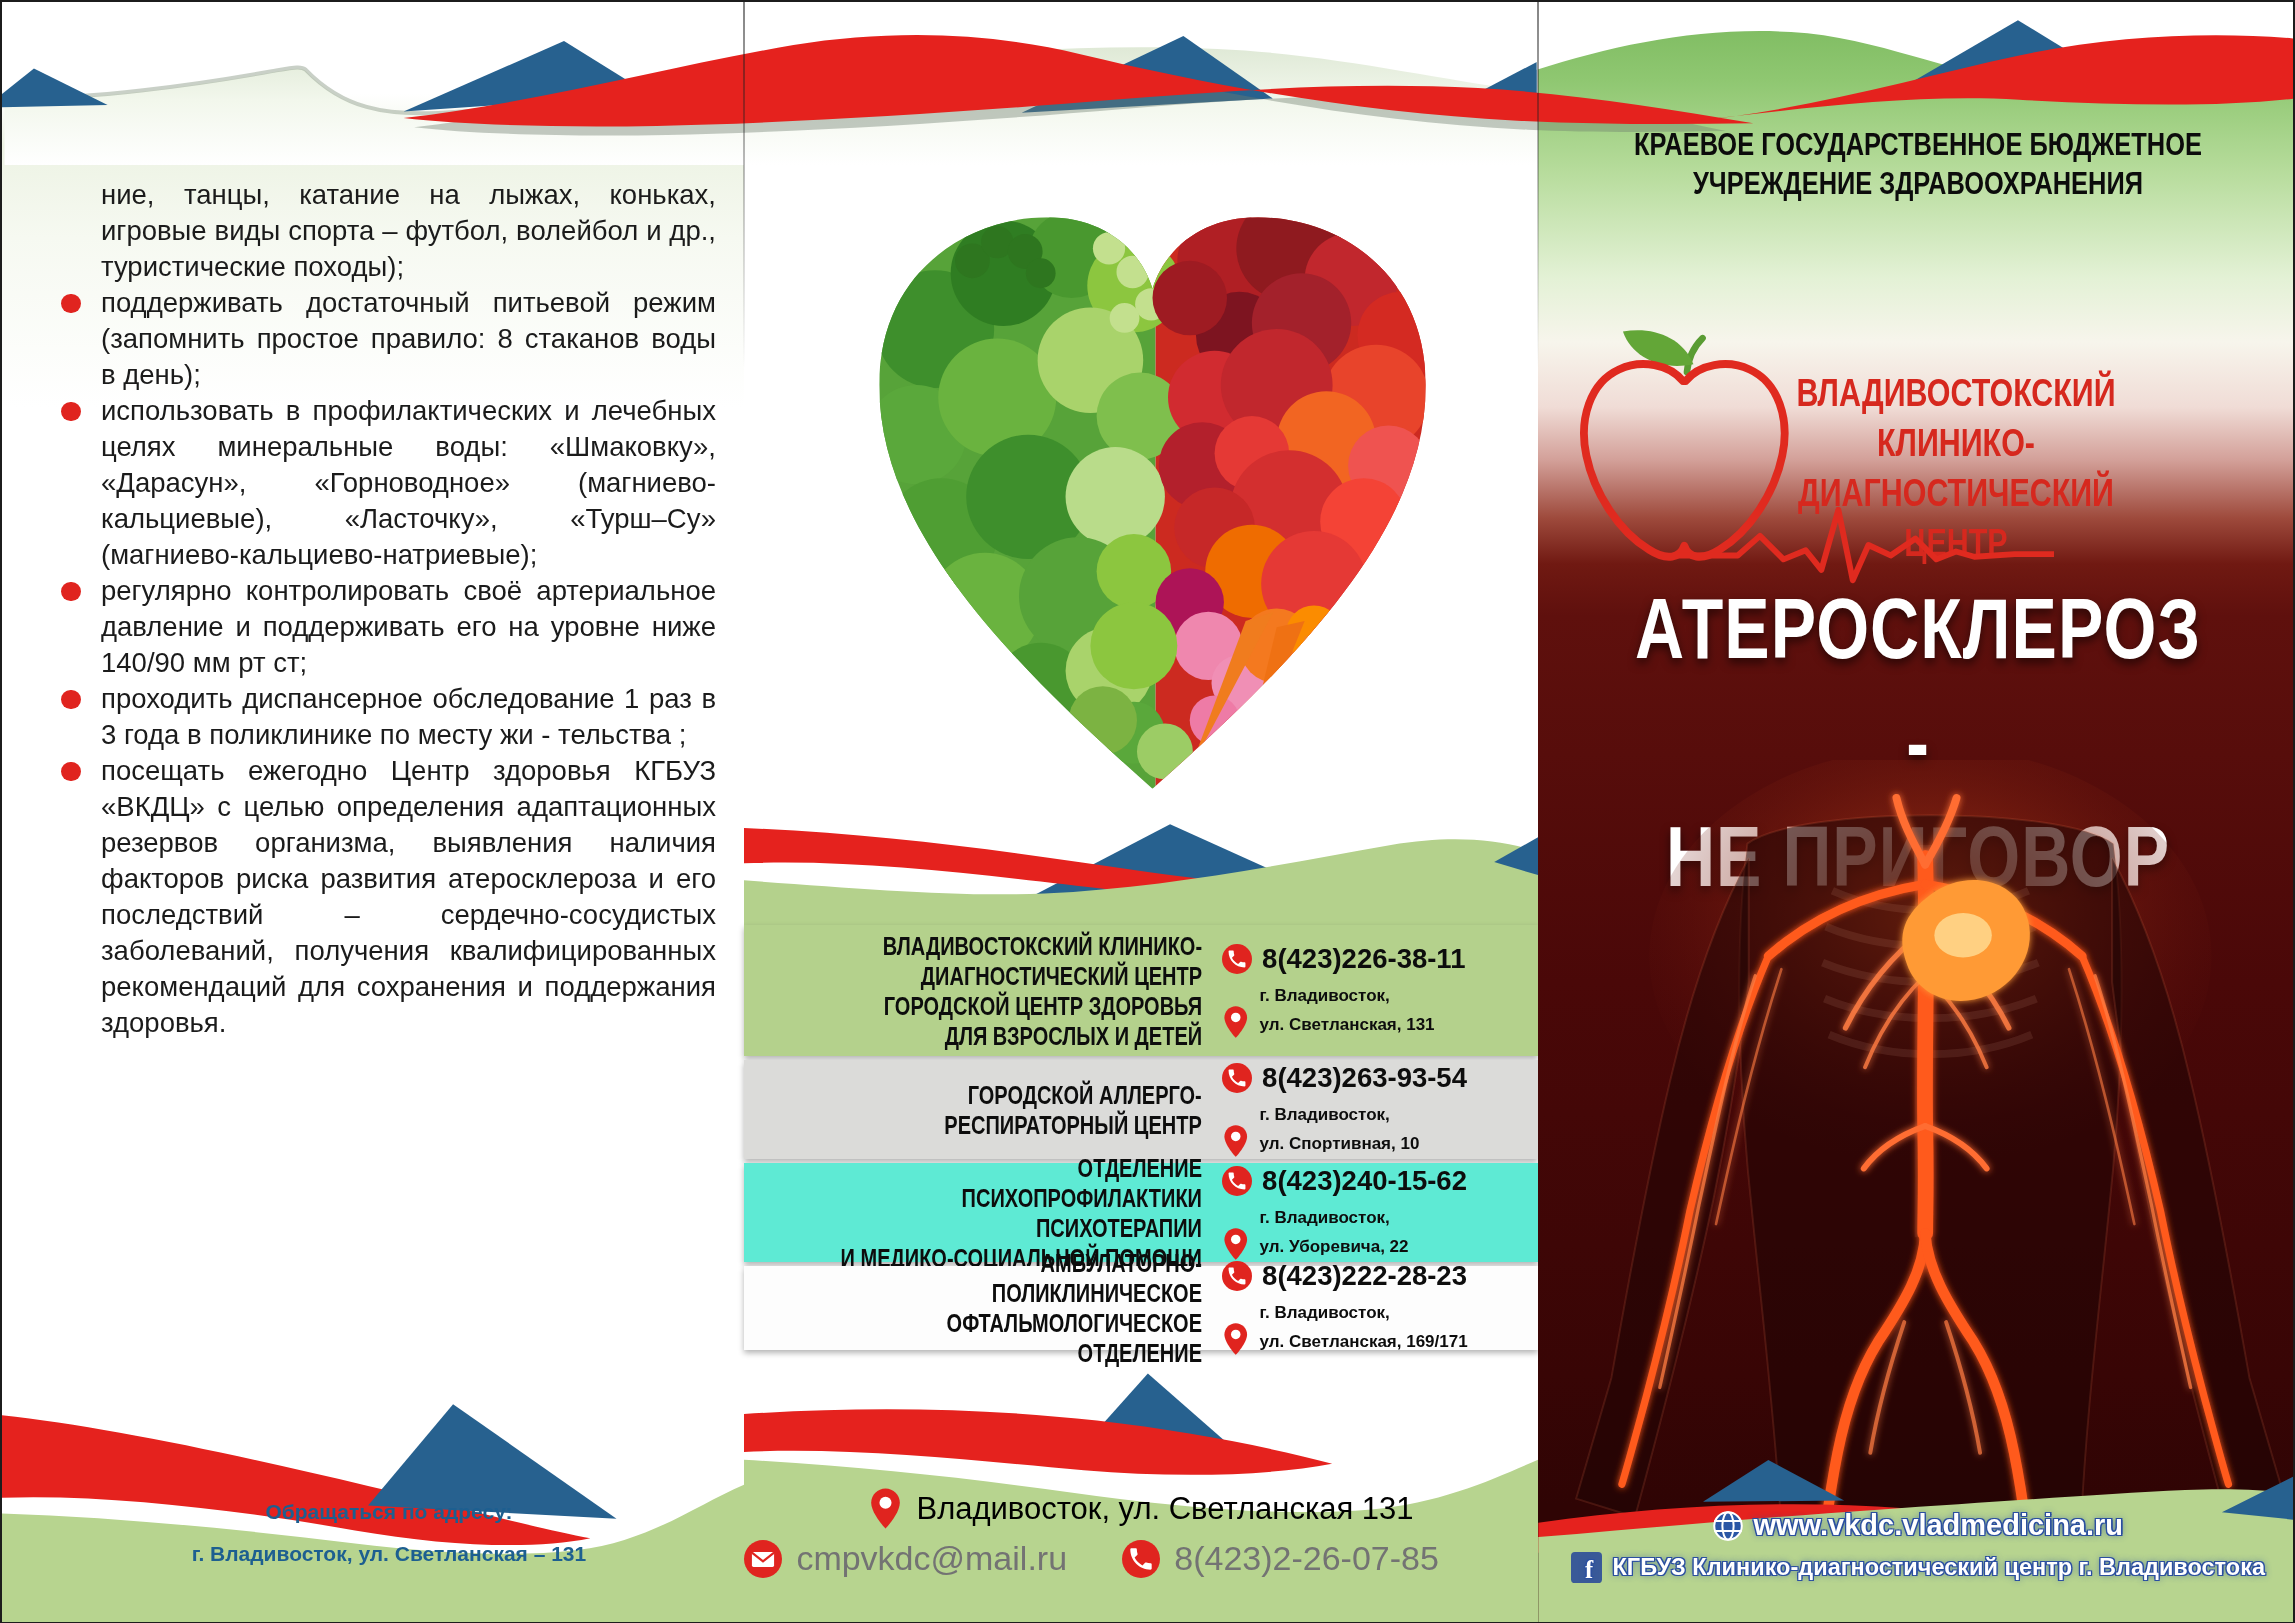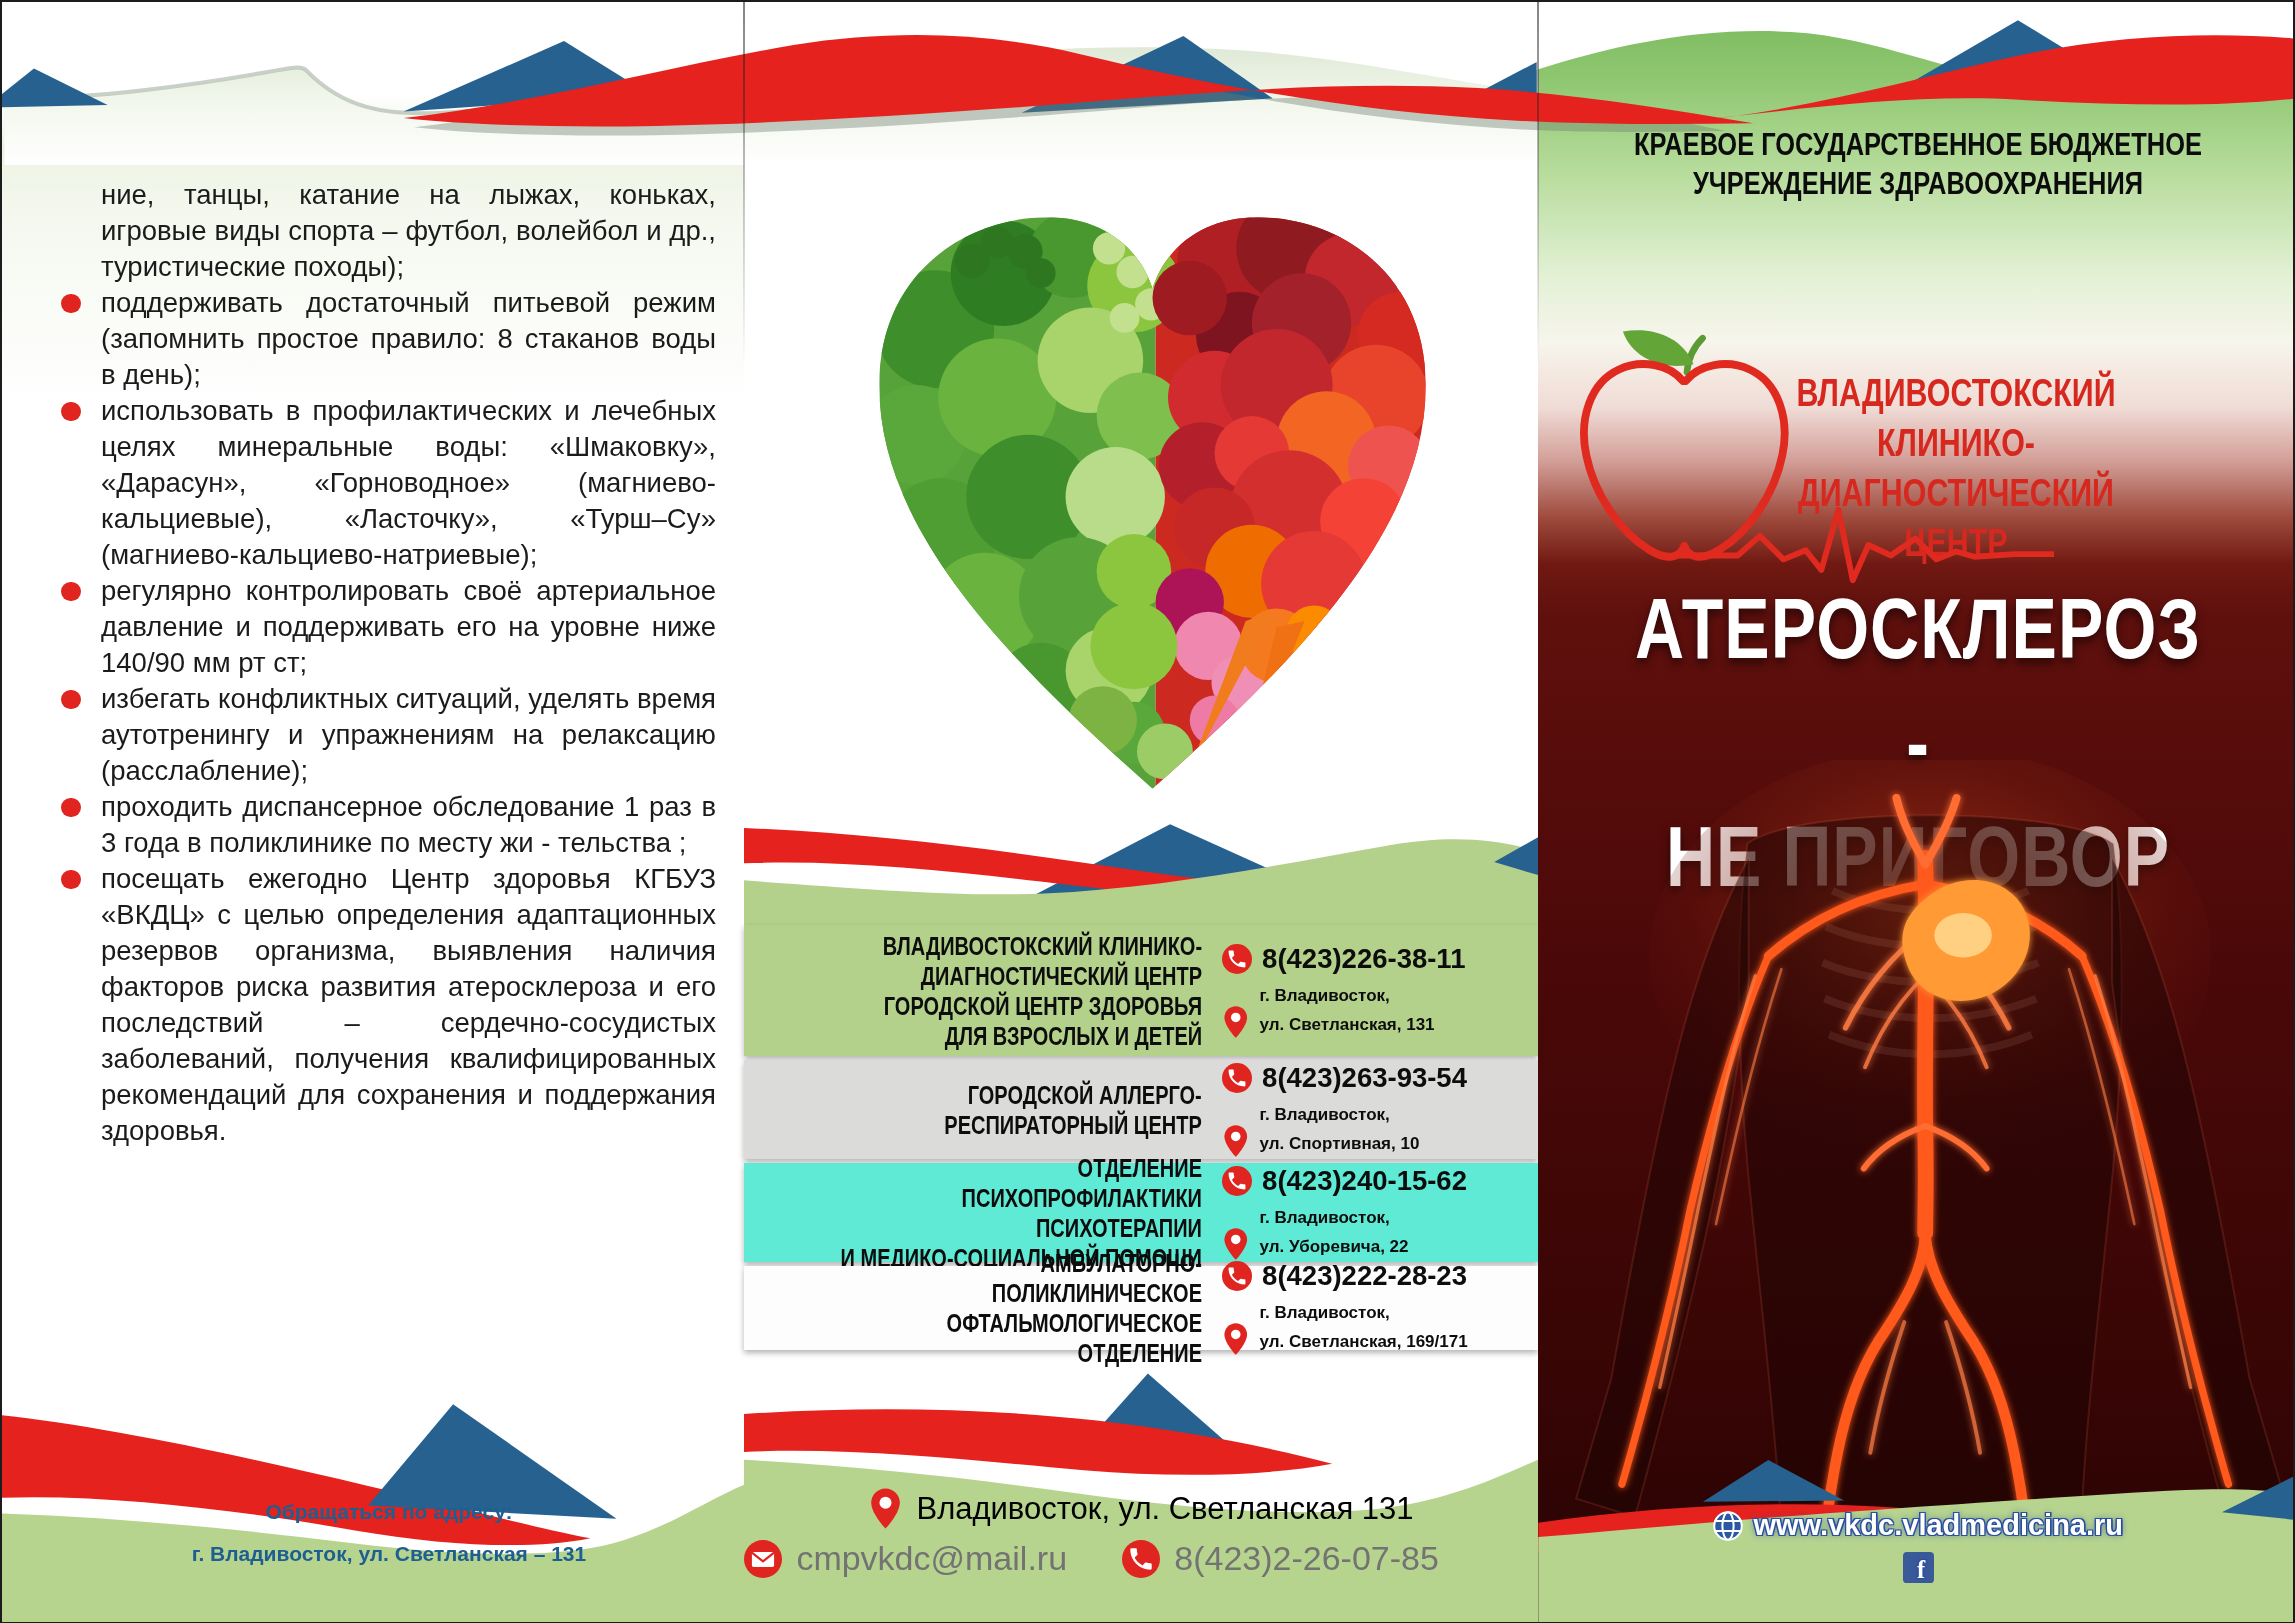--- a/index.html
+++ b/index.html
@@ -65,24 +65,20 @@
         <span class="dot"></span>
         <span>поддерживать достаточный питьевой режим (запомнить простое правило: 8 стаканов воды в день);</span>
       </div>
       <div class="bul">
         <span class="dot"></span>
         <span>использовать в профилактических и лечебных целях минеральные воды: «Шмаковку», «Дарасун», «Горноводное» (магниево-кальциевые), «Ласточку», «Турш–Су» (магниево-кальциево-натриевые);</span>
       </div>
       <div class="bul">
         <span class="dot"></span>
         <span>регулярно контролировать своё артериальное давление и поддерживать его на уровне ниже 140/90 мм рт ст;</span>
-      </div>
-      <div class="bul">
-        <span class="dot"></span>
-        <span>избегать конфликтных ситуаций, уделять время аутотренингу и упражнениям на релаксацию (расслабление);</span>
       </div>
       <div class="bul">
         <span class="dot"></span>
         <span>проходить диспансерное обследование 1 раз в 3 года в поликлинике по месту жи - тельства ;</span>
       </div>
       <div class="bul">
         <span class="dot"></span>
         <span>посещать ежегодно Центр здоровья КГБУЗ «ВКДЦ» с целью определения адаптационных резервов организма, выявления наличия факторов риска развития атеросклероза и его последствий – сердечно-сосудистых заболеваний, получения квалифицированных рекомендаций для сохранения и поддержания здоровья.</span>
       </div>
     </div>
@@ -384,20 +380,21 @@
         <line x1="1" y1="8" x2="23" y2="8" stroke="#fff" stroke-width="1.6"></line>
         <line x1="1" y1="16" x2="23" y2="16" stroke="#fff" stroke-width="1.6"></line>
       </svg>
       <span>www.vkdc.vladmedicina.ru</span>
     </div>
     <div class="abs fbline">
       <svg width="31" height="31" viewBox="0 0 24 24" style="font-size:36px">
         <rect x="0" y="0" width="24" height="24" rx="3" fill="#3a5a98"></rect>
         <text x="14" y="20" text-anchor="middle" font-family="Liberation Serif, serif" font-size="19" font-weight="bold" fill="#fff">f</text>
       </svg>
+      <span>КГБУЗ Клинико-диагностический центр г. Владивостока</span>
     </div>
   </div>
 
   <svg class="band" style="left:0;top:0;" width="2295" height="163" viewBox="0 0 3512 250">
     <defs>
       <linearGradient id="hillG" x1="0" y1="0" x2="0" y2="1">
         <stop offset="0%" stop-color="#dfe9d6"></stop>
           <stop offset="45%" stop-color="#f2f7ec"></stop>
           <stop offset="100%" stop-color="#ffffff"></stop>
       </linearGradient>

